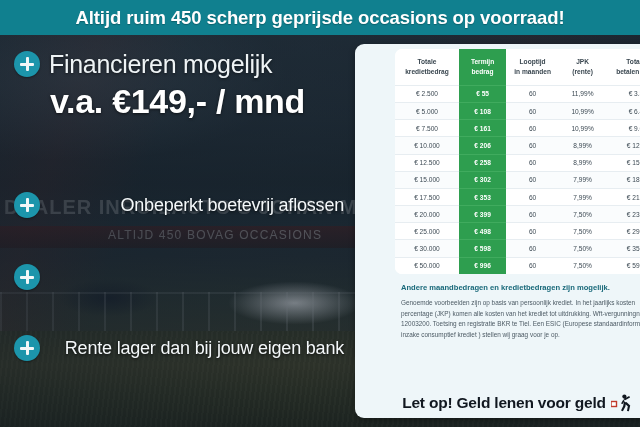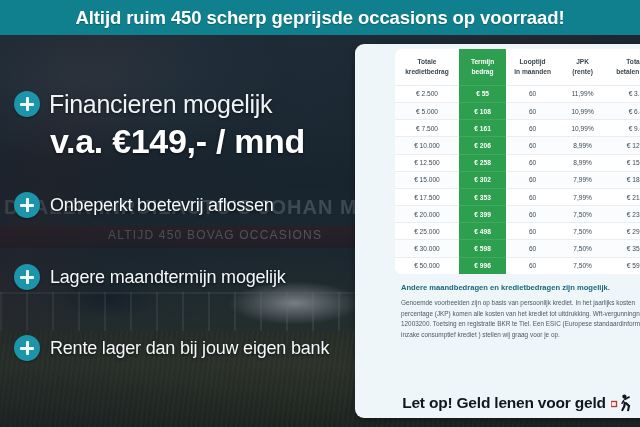--- a/index.html
+++ b/index.html
@@ -127,21 +127,20 @@
     left: 0;
     top: 35px;
     width: 344px;
     height: 392px;
   }
   .headline {
     position: absolute;
     left: 14px;
     top: 16px;
     width: 326px;
-    margin-top: 40px;
   }
   .headline-row {
     display: flex;
     align-items: center;
     gap: 9px;
   }
   .plus-badge {
     flex: 0 0 auto;
     width: 26px;
     height: 26px;
@@ -185,20 +184,21 @@
     white-space: nowrap;
   }
 
   .bullet {
     position: absolute;
     left: 14px;
     display: flex;
     align-items: center;
     gap: 10px;
     width: 330px;
+    justify-content: space-between;
   }
   .bullet-1 { top: 157px; }
   .bullet-2 { top: 229px; }
   .bullet-3 { top: 300px; }
   .bullet-label {
     color: #f4f8fa;
     font-size: 18px;
     letter-spacing: -0.2px;
     text-shadow: 0 1px 3px rgba(0,0,0,0.7);
     white-space: nowrap;
@@ -325,21 +325,20 @@
       <div class="headline-sub">v.a. €149,- / mnd</div>
     </div>
 
     <div class="bullet bullet-1">
       <span class="plus-badge"></span>
       <span class="bullet-label">Onbeperkt boetevrij aflossen</span>
     </div>
 
     <div class="bullet bullet-2">
       <span class="plus-badge"></span>
-      <span class="bullet-label">Lagere maandtermijn mogelijk</span>
     </div>
 
     <div class="bullet bullet-3">
       <span class="plus-badge"></span>
       <span class="bullet-label">Rente lager dan bij jouw eigen bank</span>
     </div>
 
   </div>
 
   <div class="card">

